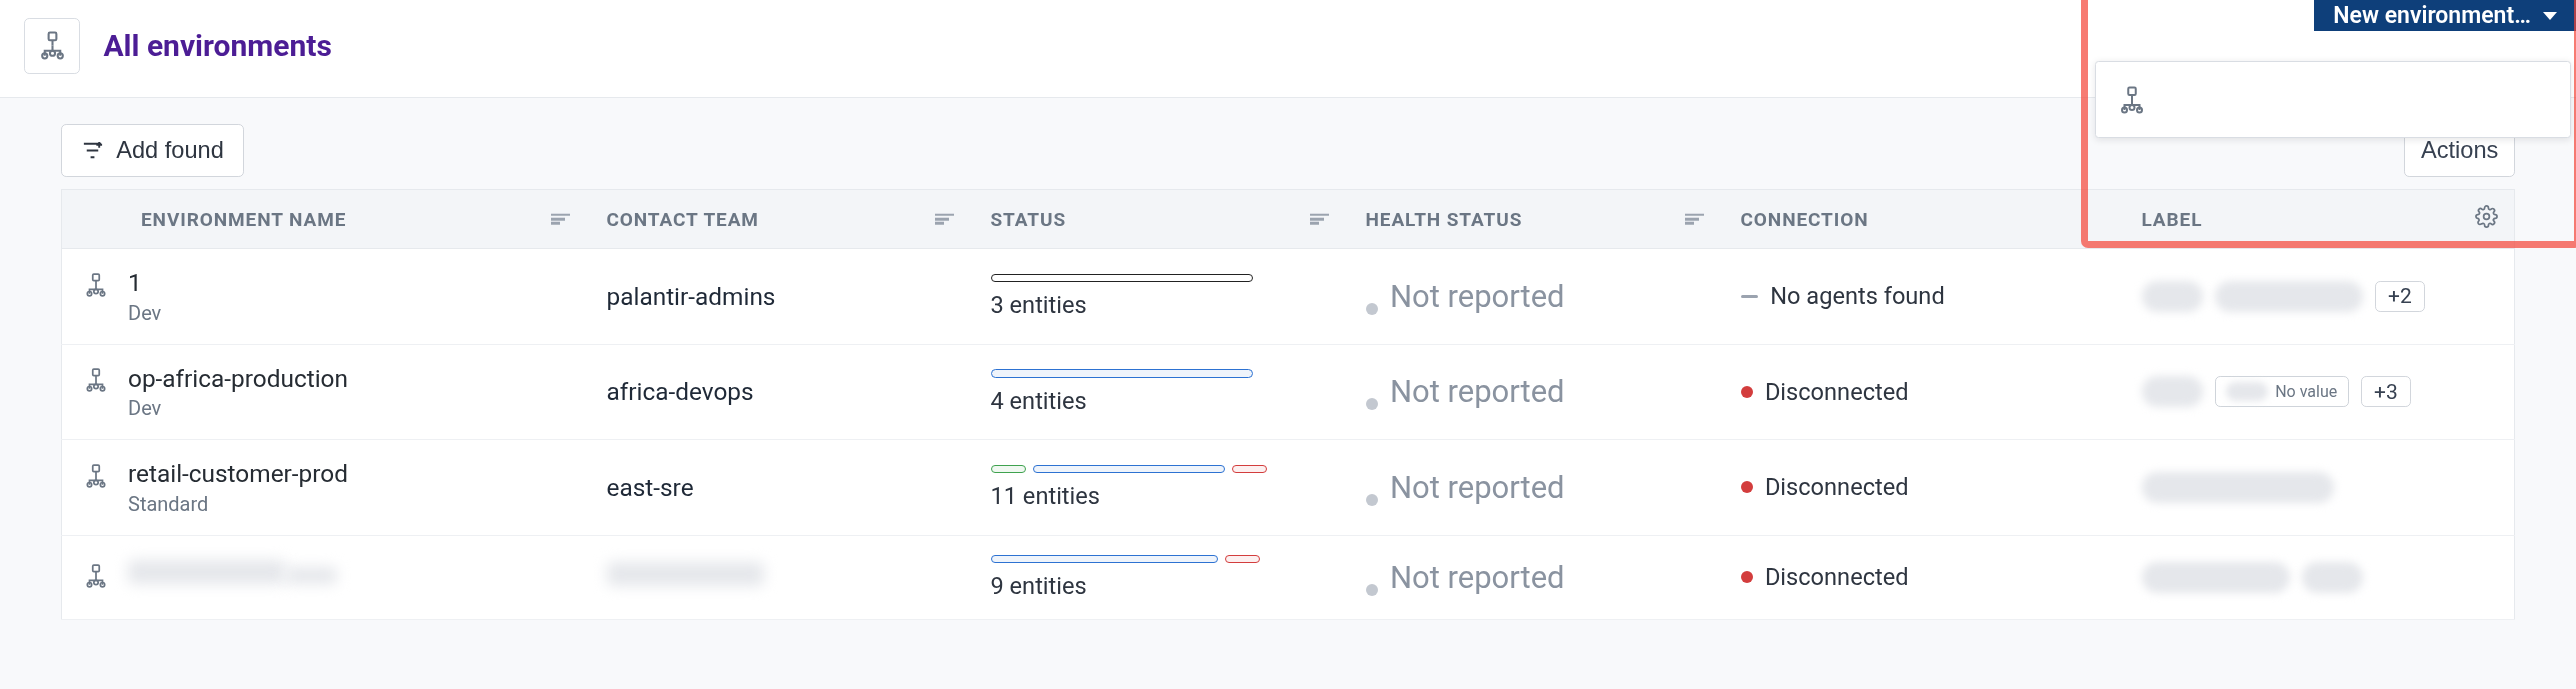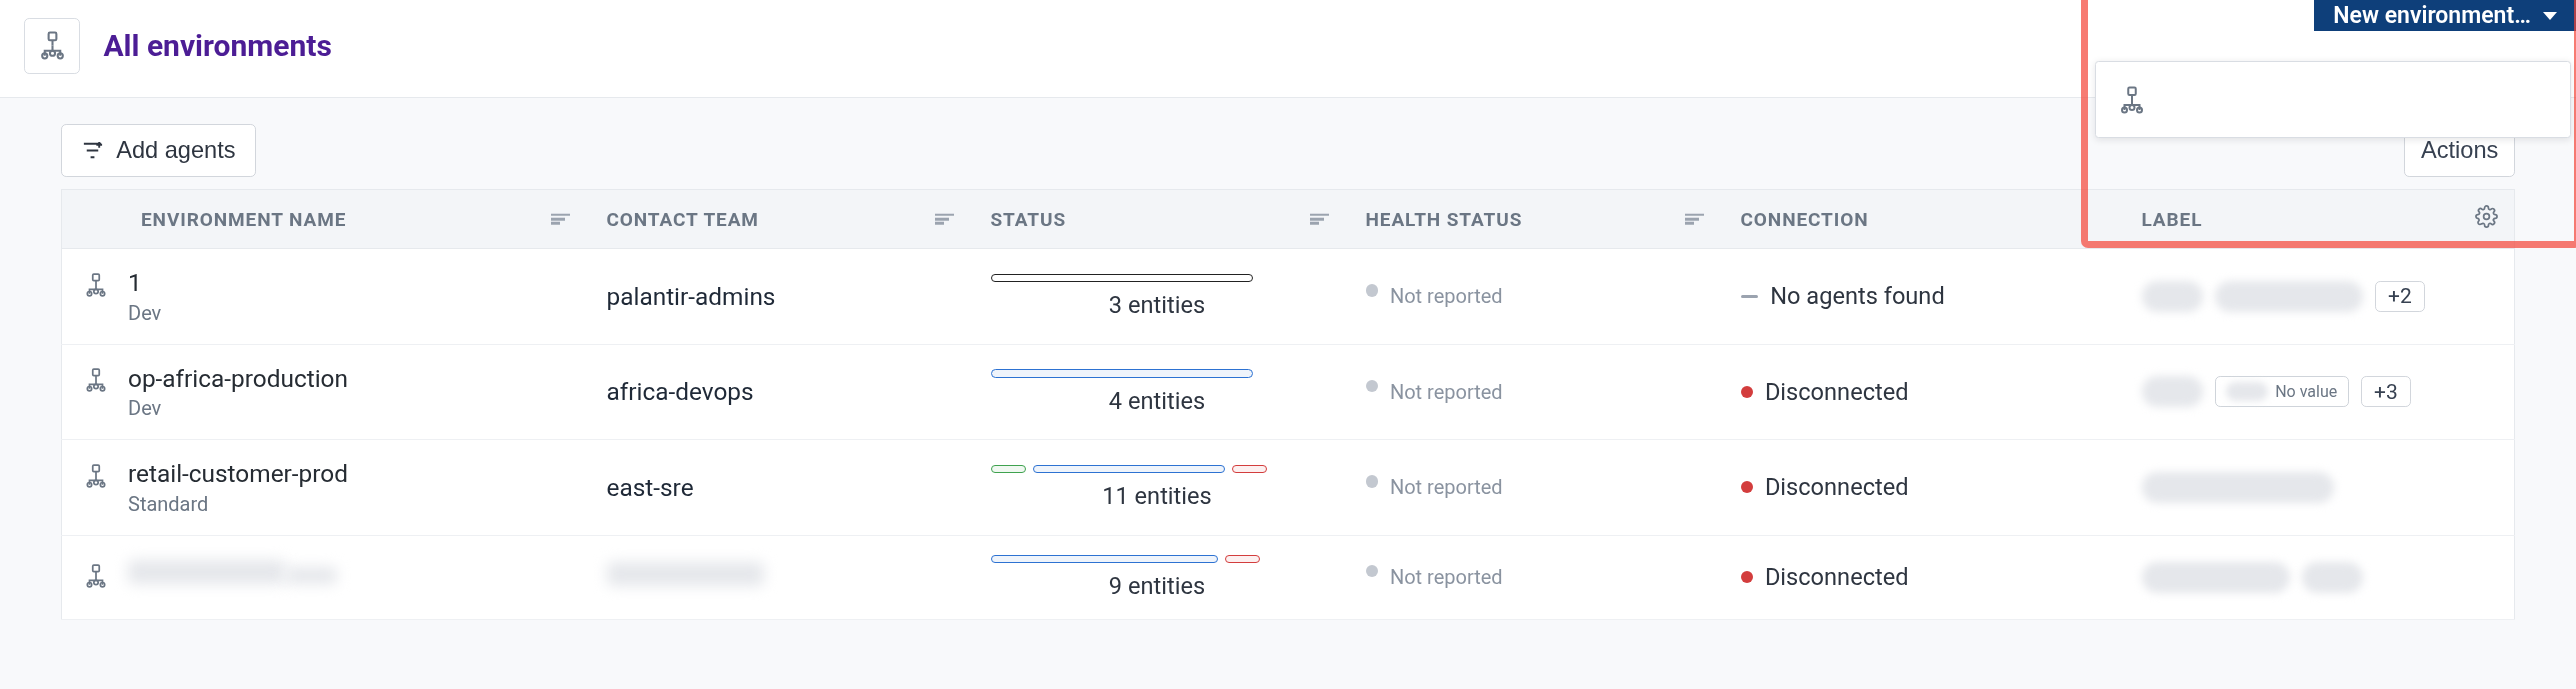--- a/index.html
+++ b/index.html
@@ -84,33 +84,33 @@
   }
   .env-cell { display:flex; align-items:flex-start; gap: 19px; }
   .env-icon { color:#6b7684; flex-shrink:0; margin-top:3.5px; }
   .env-name { font-size: 24.4px; color:#262c33; margin-bottom:3.5px; }
   .env-tier { font-size: 20px; color:#6b7684; }
   .blurred { filter: blur(7px); background:#e5e7eb; border-radius:5.2px; color:transparent; display:inline-block; }
   .blurred.sm { height:24.4px; width:157px; }
   .blurred.tier { height:17.5px; width:52px; margin-top:7px; }
 
   
-  .status-stack { display:flex; flex-direction:column; gap:8.7px;text-align:center; }
+  .status-stack { display:flex; flex-direction:column; gap:8.7px; }
   .bars-row { display:flex; gap:7px; }
   .seg { height:8.7px; border:1.7px solid #888; border-radius:5.2px; }
   .seg.wide { width:262px; }
   .seg.short { width:35px; }
   .blue { border-color:#2d72d2; background:rgba(45,114,210,0.08); }
   .green { border-color:#3fa24f; background:rgba(63,162,79,0.08); }
   .red { border-color:#d33d3d; background:rgba(211,61,61,0.08); }
   .black { border-color:#222; }
   .status-text { font-size:23.6px; color:#2e3540; }
 
   
-  .health-cell { display:flex; align-items:flex-start; gap:12.2px; color:#8a93a0; font-size:20px; }
+  .health-cell { display:flex; align-items:flex-end; gap:12.2px; color:#8a93a0; font-size:31px; }
   .dot { width:12.2px; height:12.2px; border-radius:50%; background:#c3c8d0; }
 
   
   .conn-cell { display:flex; align-items:center; gap:12.2px; font-size:23.6px; color:#2e3540; }
   .dot-red { background:#d33d3d; }
   .dash { width:17.5px; height:3.5px; background:#9ba3af; border-radius:1.7px; }
 
   
   .labels-cell { display:flex; align-items:center; gap:12.2px; }
   .pill { height:31px; border-radius:15.7px; background:#e5e7eb; filter:blur(4.4px); }
@@ -163,21 +163,21 @@
   <div class="popover-highlight"></div>
 </div>
 
 <div class="main">
   <div class="toolbar">
     <button class="add-filter">
       <svg width="23" height="23" viewBox="0 0 24 24" fill="none" stroke="currentColor" stroke-width="2">
         <path d="M3 5h18M6 12h12M10 19h4"></path>
             <path d="M19 3v6M16 6h6"></path>
       </svg>
-      <span>Add agents</span>
+      <span>Add found</span>
     </button>
     <button class="actions-btn">
       <span>Actions</span>
     </button>
   </div>
 
   <table class="grid">
     <colgroup>
       <col class="c-env">
           <col class="c-team">

